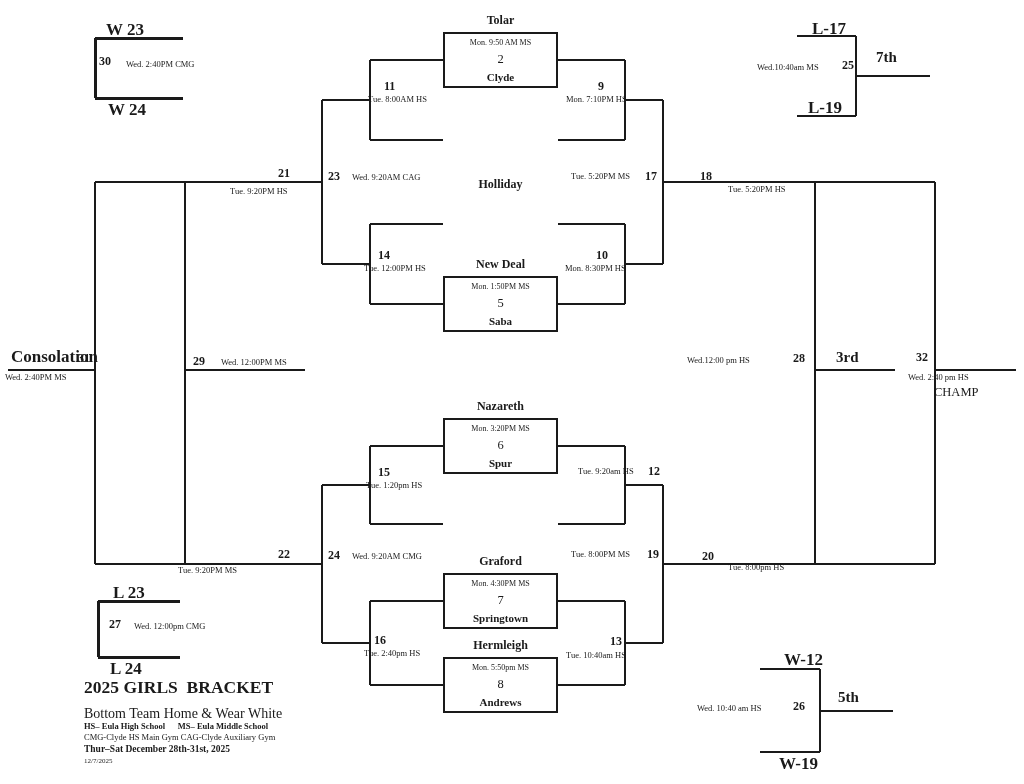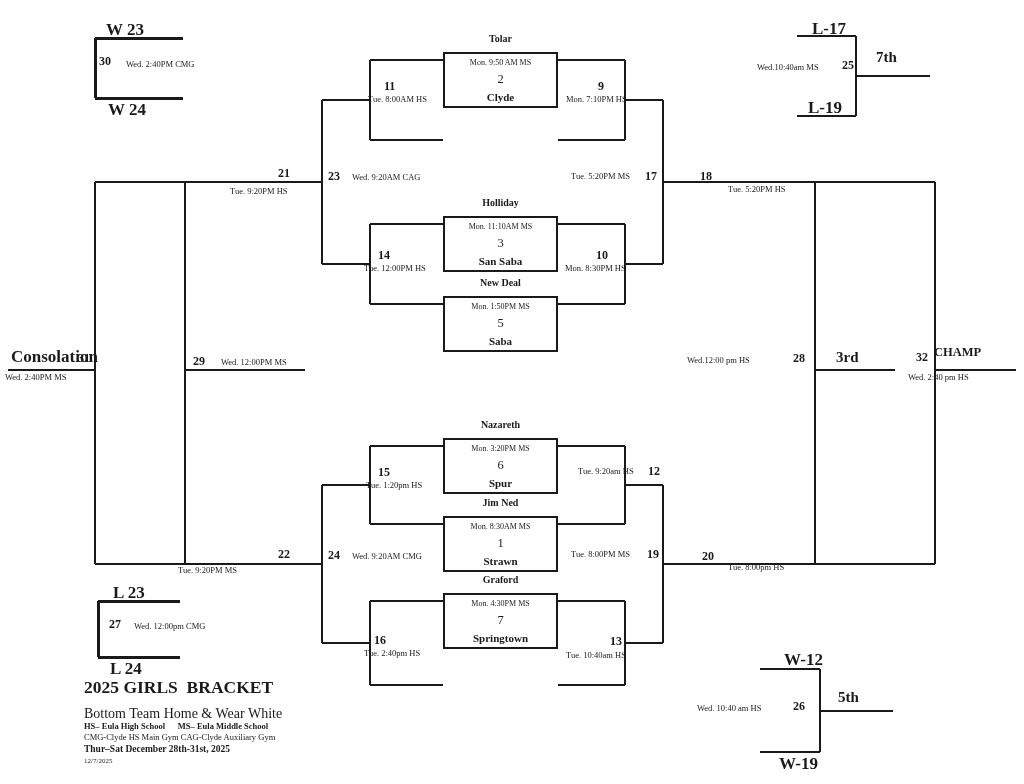--- a/index.html
+++ b/index.html
@@ -6,24 +6,24 @@
   #page{
     position:relative;width:1024px;height:784px;background:#ffffff;
     font-family:"Liberation Serif","DejaVu Serif",serif;color:#1a1a1a;overflow:hidden;
   }
   #lines{position:absolute;left:0;top:0;}
   .lab{position:absolute;white-space:nowrap;color:#1a1a1a;line-height:1.15;}
   .n{font-weight:bold;font-size:12px;}
   .t{font-size:8.5px;}
   .team{font-weight:bold;font-size:17px;}
   .place{font-weight:bold;font-size:15px;}
-  .champ{font-weight:bold;font-size:12.5px;}
+  .champ{font-weight:normal;font-size:12.5px;margin-top:40px;}
   .pre{white-space:pre;font-weight:bold;}
   .fr{position:absolute;width:115px;text-align:center;}
-  .frteam{font-size:10px;font-weight:bold;height:19px;margin-top:20px;}
+  .frteam{font-size:12px;font-weight:bold;height:19px;}
   .frbox{box-sizing:border-box;height:56px;border:2px solid #1a1a1a;background:#fff;
          display:flex;flex-direction:column;justify-content:space-between;padding:4px 1px 3px;}
   .frtime{font-size:8px;}
   .frnum{font-size:12.5px;}
   .frbottom{font-size:11px;font-weight:bold;}
 </style>
 </head>
 <body>
 
 <div id="page">
@@ -56,56 +56,51 @@
   <div class="fr" style="left:443px;top:13px">
     <div class="frteam">Tolar</div>
     <div class="frbox">
       <div class="frtime">Mon. 9:50 AM MS</div>
       <div class="frnum">2</div>
       <div class="frbottom">Clyde</div>
     </div>
   </div>
   <div class="fr" style="left:443px;top:177px">
     <div class="frteam">Holliday</div>
-    <div class="frbox">
-      <div class="frtime">Mon. 11:10AM MS</div>
-      <div class="frnum">3</div>
-      <div class="frbottom">San Saba</div>
-    </div>
   </div>
   <div class="fr" style="left:443px;top:257px">
     <div class="frteam">New Deal</div>
     <div class="frbox">
       <div class="frtime">Mon. 1:50PM MS</div>
       <div class="frnum">5</div>
       <div class="frbottom">Saba</div>
     </div>
   </div>
   <div class="fr" style="left:443px;top:399px">
     <div class="frteam">Nazareth</div>
     <div class="frbox">
       <div class="frtime">Mon. 3:20PM MS</div>
       <div class="frnum">6</div>
       <div class="frbottom">Spur</div>
     </div>
   </div>
-  <div class="fr" style="left:443px;top:477px">
-    <div class="frteam">Jim Ned</div>
-    <div class="frbox">
-      <div class="frtime">Mon. 8:30AM MS</div>
-      <div class="frnum">1</div>
-      <div class="frbottom">Strawn</div>
-    </div>
-  </div>
   <div class="fr" style="left:443px;top:554px">
     <div class="frteam">Graford</div>
     <div class="frbox">
       <div class="frtime">Mon. 4:30PM MS</div>
       <div class="frnum">7</div>
       <div class="frbottom">Springtown</div>
+    </div>
+  </div>
+  <div class="fr" style="left:443px;top:638px">
+    <div class="frteam">Hermleigh</div>
+    <div class="frbox">
+      <div class="frtime">Mon. 5:50pm MS</div>
+      <div class="frnum">8</div>
+      <div class="frbottom">Andrews</div>
     </div>
   </div>
 
   <div class="lab n" style="left:384px;top:80px">11</div>
   <div class="lab t" style="left:368px;top:95px">Tue. 8:00AM HS</div>
   <div class="lab n" style="left:378px;top:249px">14</div>
   <div class="lab t" style="left:364px;top:264px">Tue. 12:00PM HS</div>
   <div class="lab n" style="left:278px;top:167px">21</div>
   <div class="lab t" style="left:230px;top:187px">Tue. 9:20PM HS</div>
   <div class="lab n" style="left:328px;top:170px">23</div>

